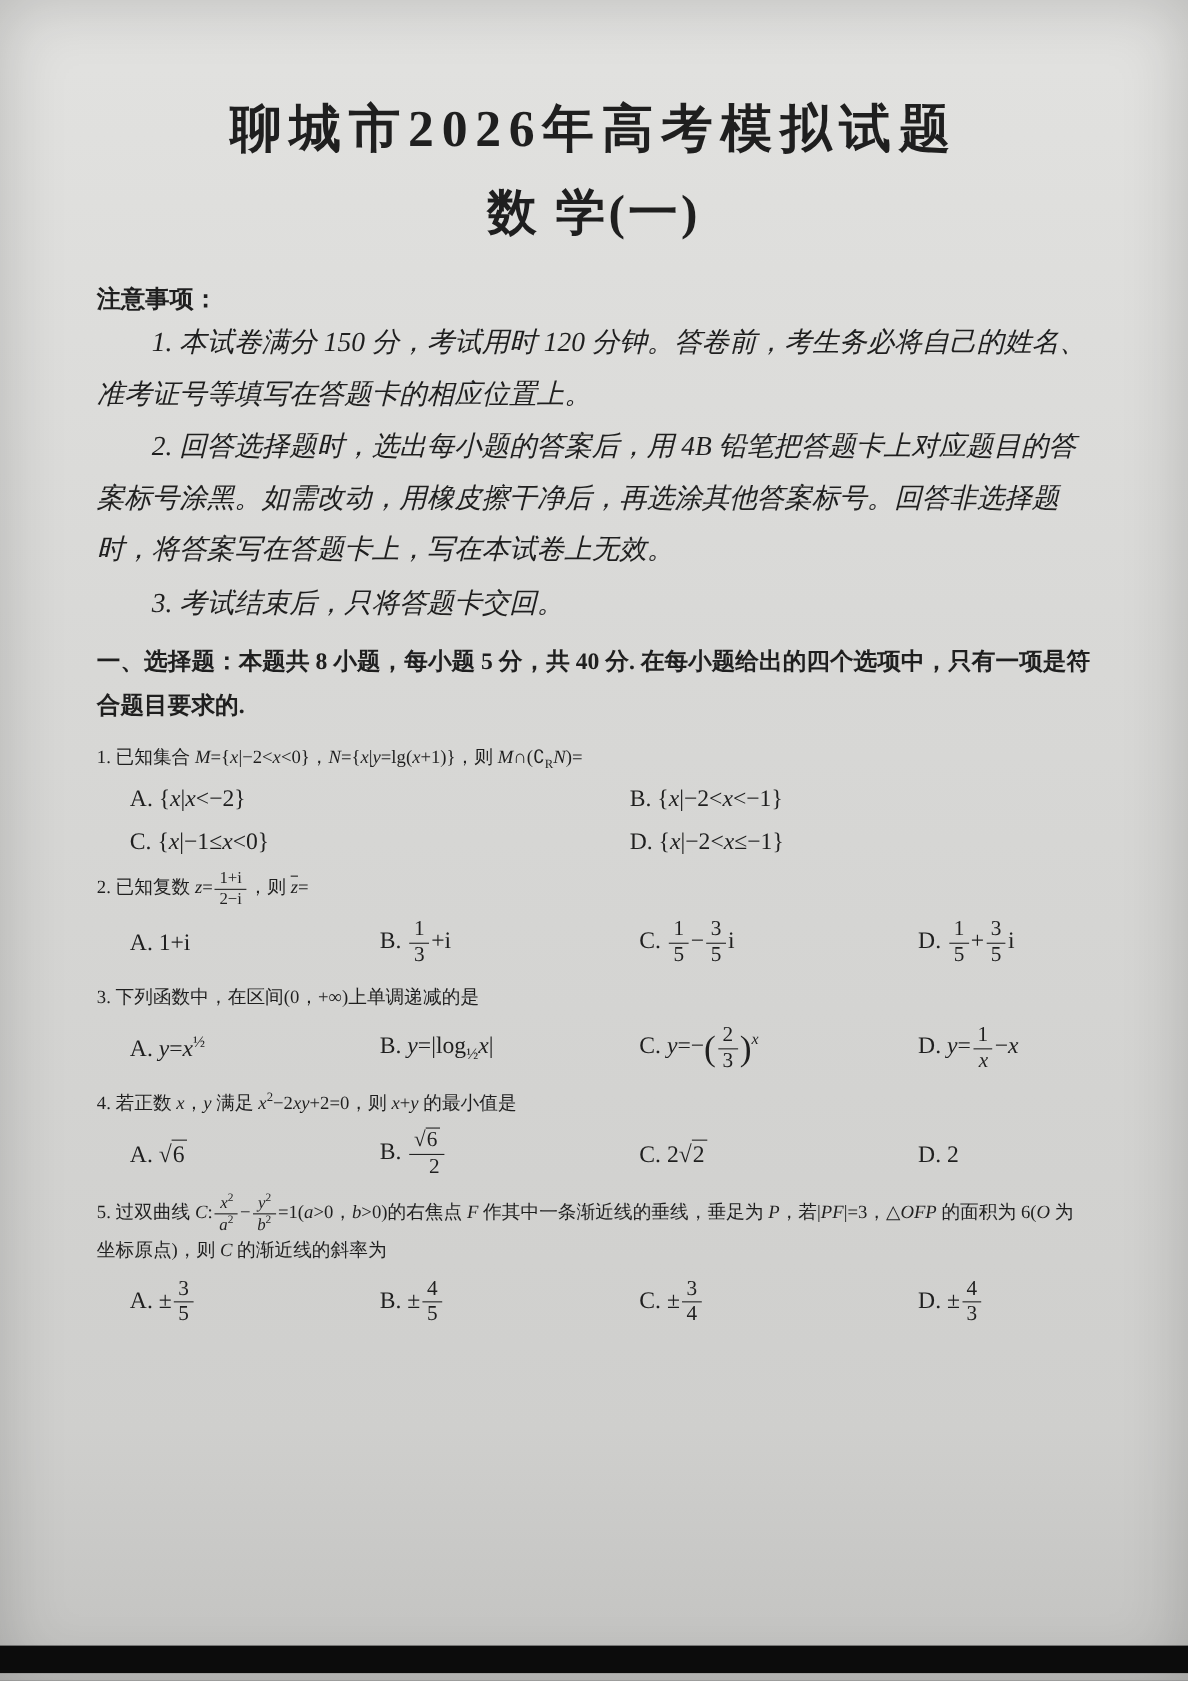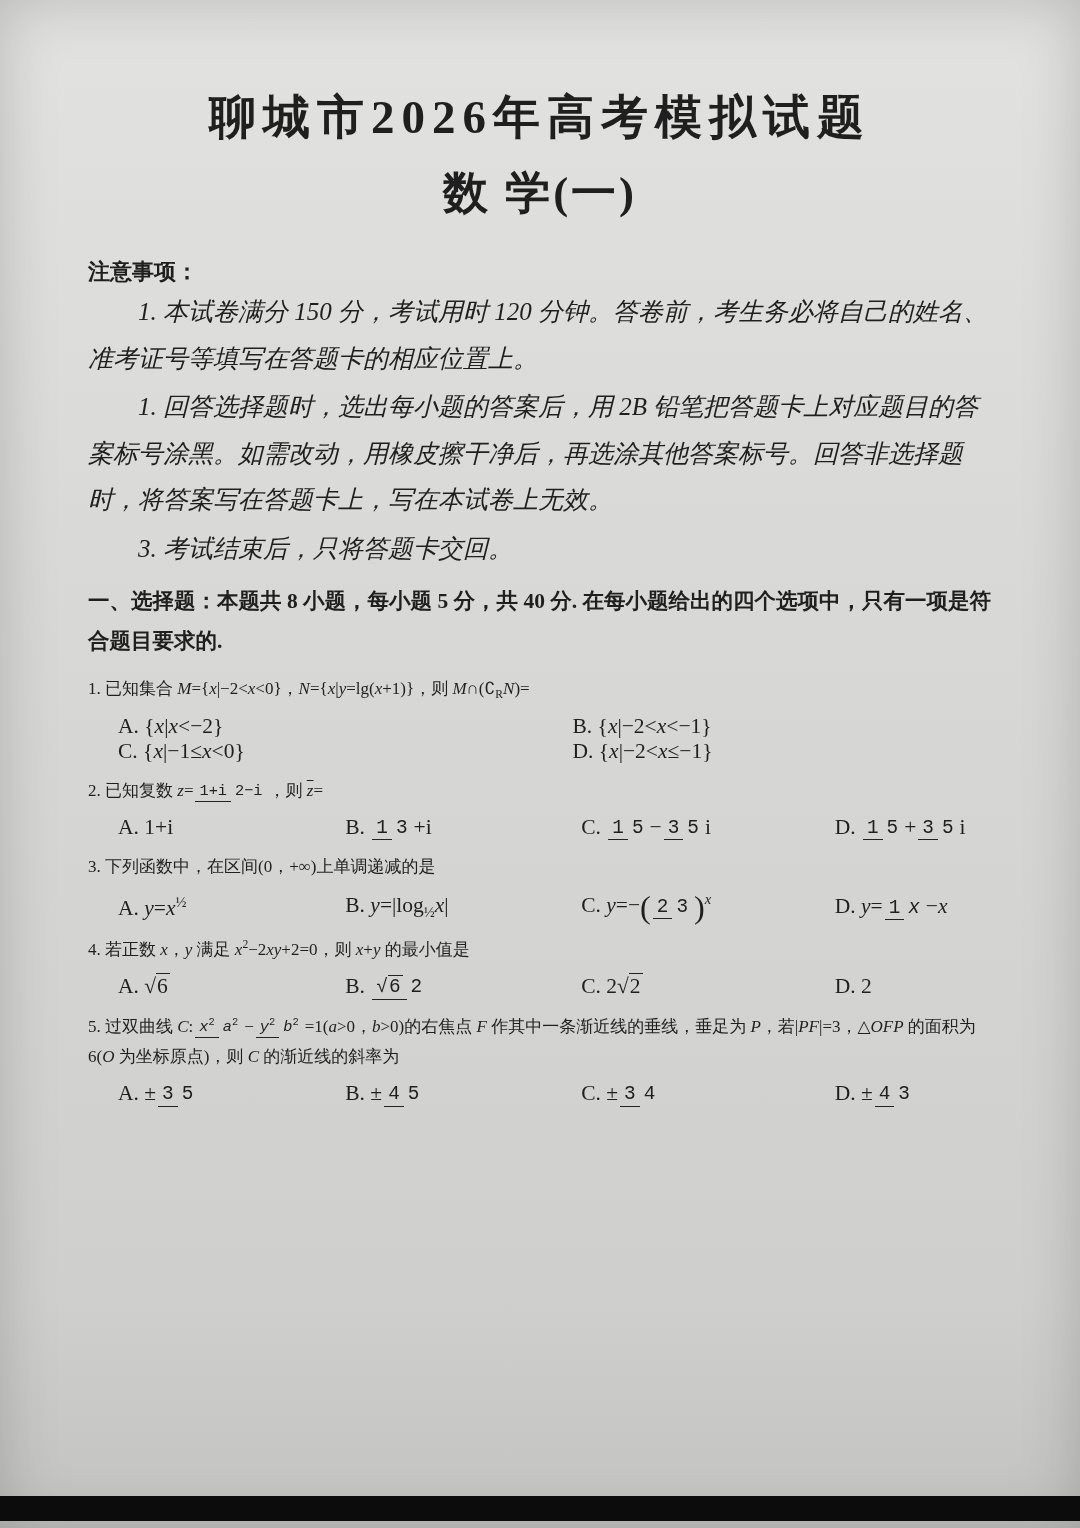--- a/index.html
+++ b/index.html
@@ -41,32 +41,33 @@
   .question{margin-top:12px;}
   .question .stem{
     margin:0;
     font-size:17px;line-height:1.8;
   }
   .options{
     display:grid;
     padding-left:30px;
     margin:8px 0 6px 0;
     font-size:21.5px;
+    row-gap:14px;
     align-items:center;
   }
   .options.cols2{grid-template-columns:52% 48%;}
   .options.cols4{grid-template-columns:26% 27% 29% 18%;}
   .option{white-space:nowrap;}
   
   i{font-style:italic;}
   sup,sub{font-size:68%;}
   .frac{
-    display:inline-flex;flex-direction:row;
-    vertical-align:middle;text-align:left;
-    line-height:1.15;font-size:0.9em;margin:0 2px;font-family:Liberation Mono, monospace;
+    display:inline-flex;flex-direction:column;
+    vertical-align:middle;text-align:right;
+    line-height:1.15;font-size:0.9em;margin:0 2px;
   }
   .frac .n{display:block;padding:0 4px;border-bottom:1.5px solid #222;}
   .frac .d{display:block;padding:0 4px;}
   .bar{text-decoration:overline;}
   .rad{border-top:1.5px solid #222;padding:0 2px 0 1px;}
   .bigp{font-size:1.5em;vertical-align:middle;line-height:1;font-weight:400;}
   .footer{
     margin:26px 0 0 0;
     text-align:center;
     font-size:20.5px;
@@ -79,21 +80,21 @@
 </head>
 <body>
 
 <div class="page">
   <div class="content">
     <h1 class="title">聊城市2026年高考模拟试题</h1>
     <h2 class="subject">数 学(一)</h2>
 
     <p class="notice-head">注意事项：</p>
     <p class="notice">1. 本试卷满分 150 分，考试用时 120 分钟。答卷前，考生务必将自己的姓名、准考证号等填写在答题卡的相应位置上。</p>
-    <p class="notice">1. 回答选择题时，选出每小题的答案后，用 2B 铅笔把答题卡上对应题目的答案标号涂黑。如需改动，用橡皮擦干净后，再选涂其他答案标号。回答非选择题时，将答案写在答题卡上，写在本试卷上无效。</p>
+    <p class="notice">2. 回答选择题时，选出每小题的答案后，用 4B 铅笔把答题卡上对应题目的答案标号涂黑。如需改动，用橡皮擦干净后，再选涂其他答案标号。回答非选择题时，将答案写在答题卡上，写在本试卷上无效。</p>
     <p class="notice">3. 考试结束后，只将答题卡交回。</p>
 
     <p class="section-head">一、选择题：本题共 8 小题，每小题 5 分，共 40 分. 在每小题给出的四个选项中，只有一项是符合题目要求的.</p>
 
     <div id="questions">
         <div class="question">
           <p class="stem">1. 已知集合 <i>M</i>={<i>x</i>|−2&lt;<i>x</i>&lt;0}，<i>N</i>={<i>x</i>|<i>y</i>=lg(<i>x</i>+1)}，则 <i>M</i>∩(∁<sub>R</sub><i>N</i>)=</p>
           <div class="options cols2">
             <span class="option">A. {<i>x</i>|<i>x</i>&lt;−2}</span>
             <span class="option">B. {<i>x</i>|−2&lt;<i>x</i>&lt;−1}</span>

